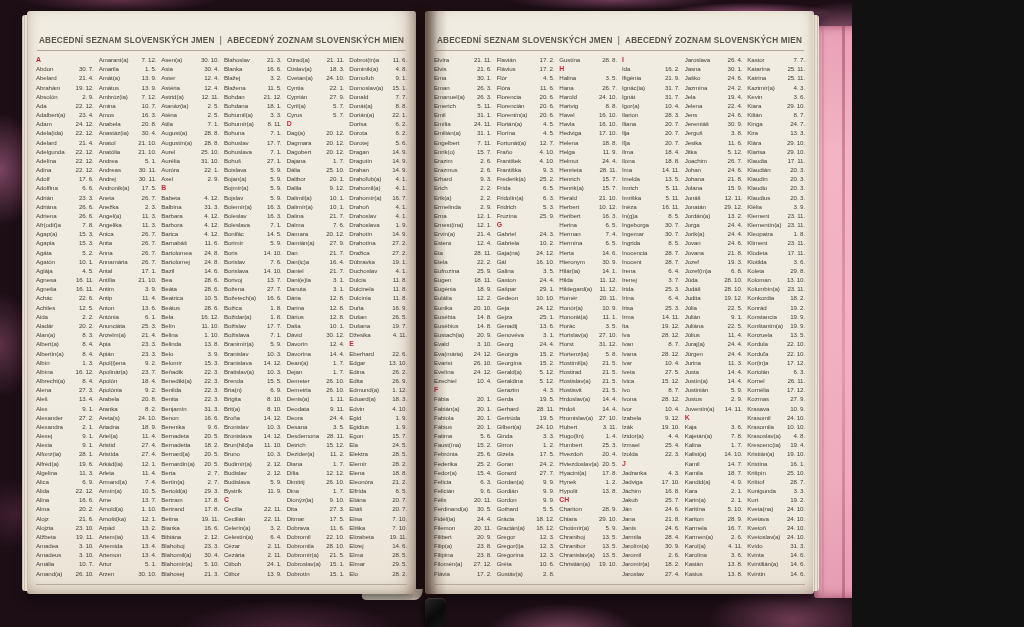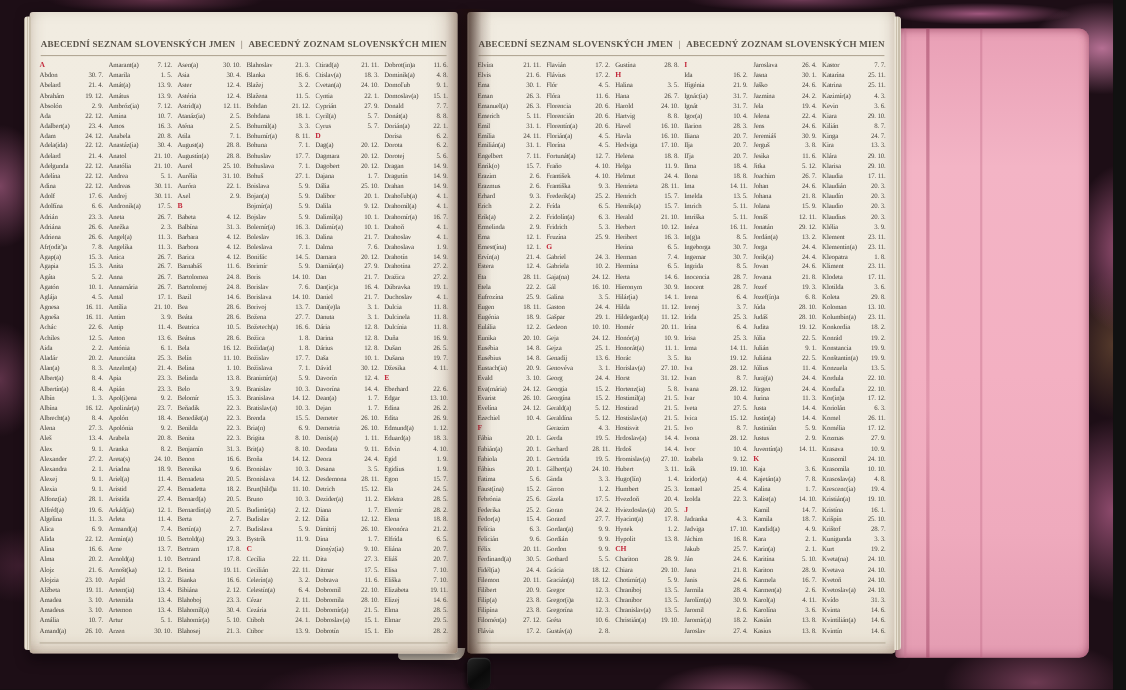--- a/index.html
+++ b/index.html
@@ -1,17 +1,17 @@
 <!DOCTYPE html>
 <html><head>
 <meta charset="utf-8">
 <style>
   html,body{margin:0;padding:0;background:#111;}
-  .canvas{position:relative;width:1012px;height:627px;overflow:hidden;
-          font-family:Liberation Serif, serif;}
+  .canvas{position:relative;width:852px;height:627px;overflow:hidden;
+          font-family:Liberation Sans, sans-serif;}
   
   .cover-bg{position:absolute;inset:0;background-color:#1d0e16;
     background-image:
       radial-gradient(ellipse 95px 60px at 99% 7%,  #b56f93 0%, rgba(181,111,147,0) 70%),
       radial-gradient(ellipse 70px 110px at 101% 36%, #9c5277 0%, rgba(156,82,119,0) 70%),
       radial-gradient(ellipse 55px 90px at 100% 50%, #54392b 0%, rgba(84,57,43,0) 75%),
       radial-gradient(ellipse 85px 120px at 100% 74%, #8d4a6c 0%, rgba(141,74,108,0) 70%),
       radial-gradient(ellipse 120px 55px at 93% 99%, #6d3a52 0%, rgba(109,58,82,0) 70%),
       radial-gradient(ellipse 100px 40px at 66% 101%, #7d4660 0%, rgba(125,70,96,0) 75%),
       radial-gradient(ellipse 150px 45px at 34% 101%, #4a2538 0%, rgba(74,37,56,0) 75%),

